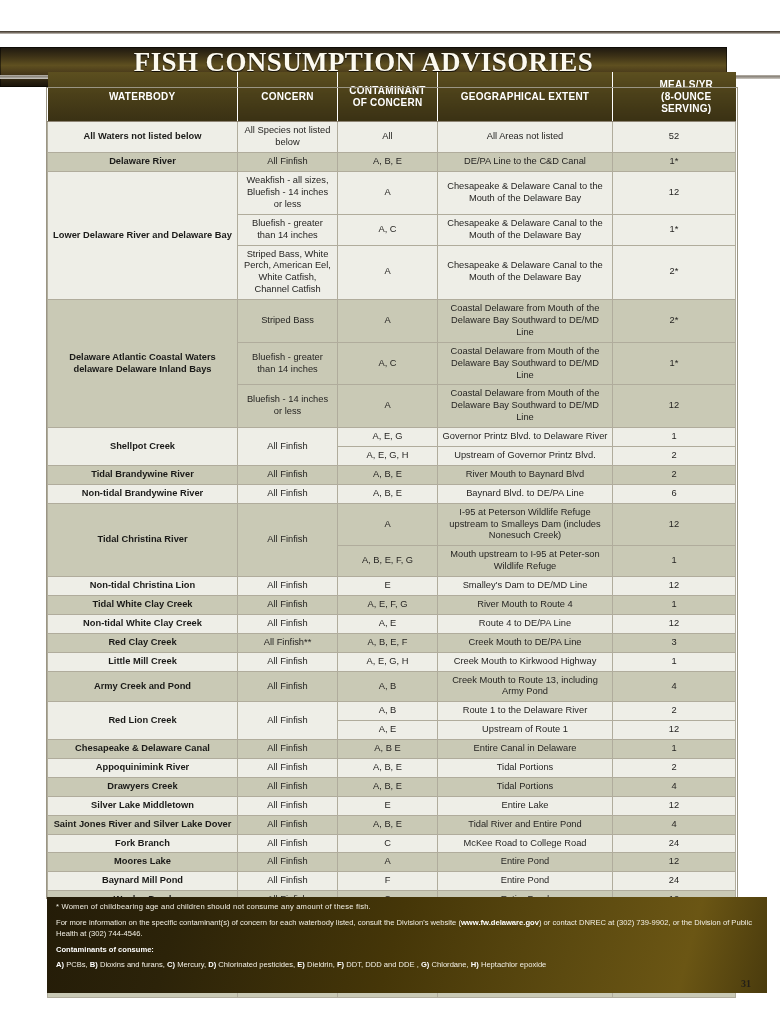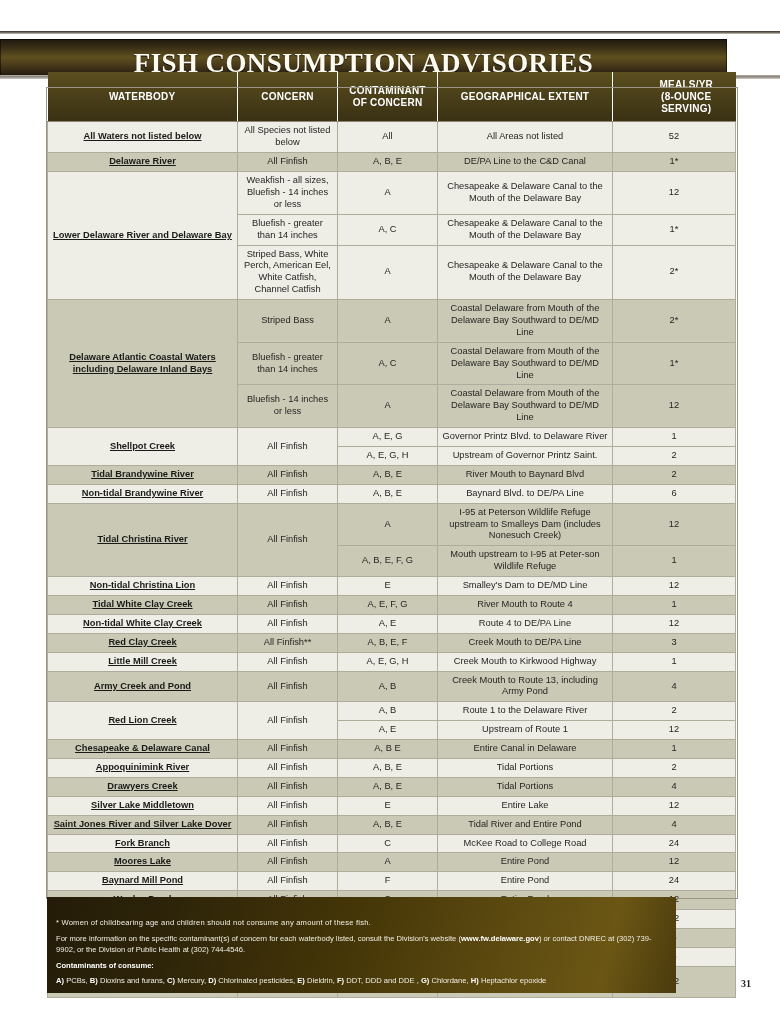--- a/index.html
+++ b/index.html
@@ -21,27 +21,27 @@
     left: 0; top: 31px;
     width: 780px;
     height: 48px;
   }
   #banner-rule-top {
     position: absolute; left: 0; top: 0;
     width: 780px; height: 3px;
     background: linear-gradient(to bottom, #3a3226 0%, #7a7168 55%, #cfcbc4 100%);
   }
   #banner {
-    position: absolute; left: 0; top: 8px;
+    position: absolute; left: 0; top: 16px;
     width: 727px; height: 40px;
     background: linear-gradient(to bottom,
       #1d1810 0%, #3b3016 22%, #5f5020 46%, #48391a 66%, #271f10 88%, #181208 100%);
     box-shadow: inset 0 0 0 1px rgba(0,0,0,0.5);
     display: flex;
-    align-items: flex-end;
+    align-items: flex-start;
     justify-content: center;
   }
   #banner-title {
     font-family: "Liberation Serif", serif;
     font-weight: bold;
     font-size: 27px;
     letter-spacing: 0.4px;
     color: #fdfaef;
     text-shadow: 0 1px 1px rgba(0,0,0,0.85);
     white-space: nowrap;
@@ -88,44 +88,44 @@
 
   table.adv td {
     border: 1px solid #b0ac9c;
     padding: 3px 4px;
     text-align: center;
     vertical-align: middle;
     line-height: 1.28;
   }
   tr.band-a td { background: #c9c9b5; }
   tr.band-b td { background: #eeeee7; }
-  td.wb { font-weight: bold; color: #1a1a18; text-decoration: underline; }
+  td.wb { font-weight: bold; color: #1a1a18; }
   td.num { }
 
   #table-outline {
     position: absolute;
     left: 46px; top: 87px;
     width: 690px; height: 810px;
     border: 1px solid #9a9584;
     pointer-events: none;
   }
 
   
   #footer {
     position: absolute;
     left: 47px;
     top: 897px;
-    width: 629px;
+    width: 720px;
     height: 96px;
     background: linear-gradient(105deg,
       #241c08 0%, #2c2309 18%, #453608 48%, #5c4a10 72%, #6b5614 88%, #4a3b0d 100%);
     color: #f2efe4;
     font-size: 7.6px;
     line-height: 1.35;
-    padding: 21px 9px 0 9px;
+    padding: 5px 9px 0 9px;
     box-sizing: border-box;
     overflow: hidden;
   }
   #footer p { margin: 0 0 6px 0; }
   #footer p.tight { margin-bottom: 5px; }
   #footer b { color: #ffffff; }
   .note-star { letter-spacing: 0.2px; }
 
   
   #page-num {
@@ -201,21 +201,21 @@
           <td>Chesapeake &amp; Delaware Canal to the Mouth of the Delaware Bay</td>
           <td class="num">1*</td>
         </tr>
         <tr class="band-b">
           <td>Striped Bass, White Perch, American Eel, White Catfish, Channel Catfish</td>
           <td>A</td>
           <td>Chesapeake &amp; Delaware Canal to the Mouth of the Delaware Bay</td>
           <td class="num">2*</td>
         </tr>
         <tr class="band-a">
-          <td class="wb" rowspan="3">Delaware Atlantic Coastal Waters including Delaware Inland Bays</td>
+          <td class="wb" rowspan="3">Delaware Atlantic Coastal Waters delaware Delaware Inland Bays</td>
           <td>Striped Bass</td>
           <td>A</td>
           <td>Coastal Delaware from Mouth of the Delaware Bay Southward to DE/MD Line</td>
           <td class="num">2*</td>
         </tr>
         <tr class="band-a">
           <td>Bluefish - greater than 14 inches</td>
           <td>A, C</td>
           <td>Coastal Delaware from Mouth of the Delaware Bay Southward to DE/MD Line</td>
           <td class="num">1*</td>
@@ -228,21 +228,21 @@
         </tr>
         <tr class="band-b">
           <td class="wb" rowspan="2">Shellpot Creek</td>
           <td rowspan="2">All Finfish</td>
           <td>A, E, G</td>
           <td>Governor Printz Blvd. to Delaware River</td>
           <td class="num">1</td>
         </tr>
         <tr class="band-b">
           <td>A, E, G, H</td>
-          <td>Upstream of Governor Printz Saint.</td>
+          <td>Upstream of Governor Printz Blvd.</td>
           <td class="num">2</td>
         </tr>
         <tr class="band-a">
           <td class="wb">Tidal Brandywine River</td>
           <td>All Finfish</td>
           <td>A, B, E</td>
           <td>River Mouth to Baynard Blvd</td>
           <td class="num">2</td>
         </tr>
         <tr class="band-b">

